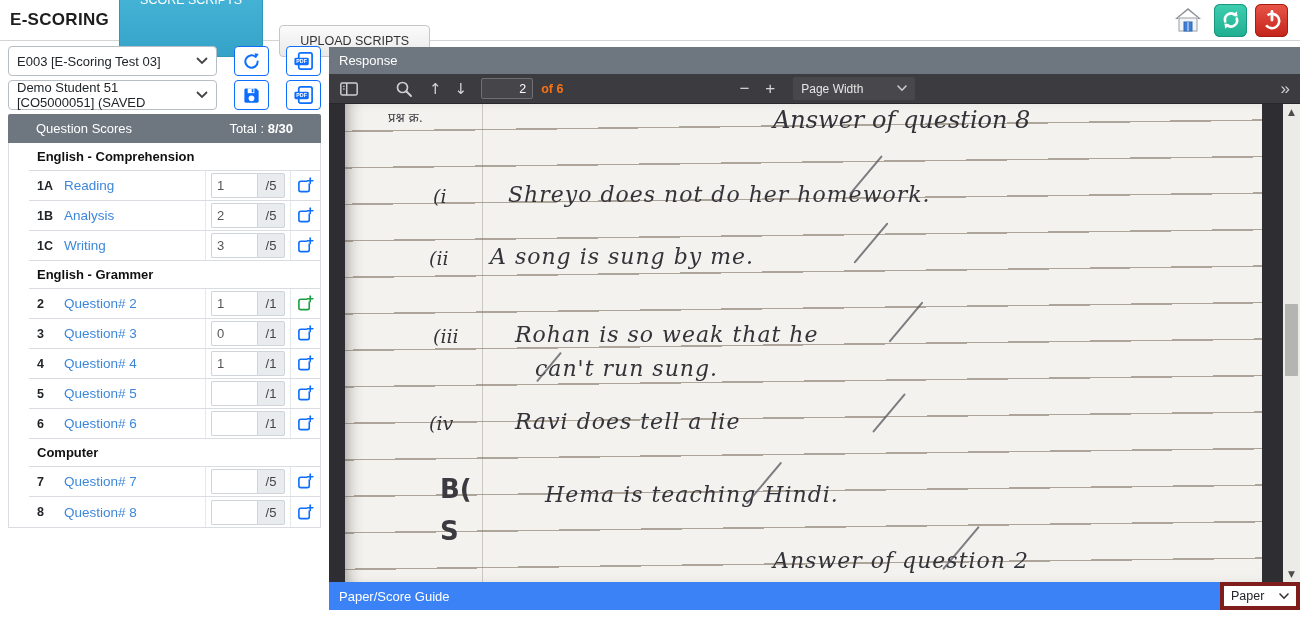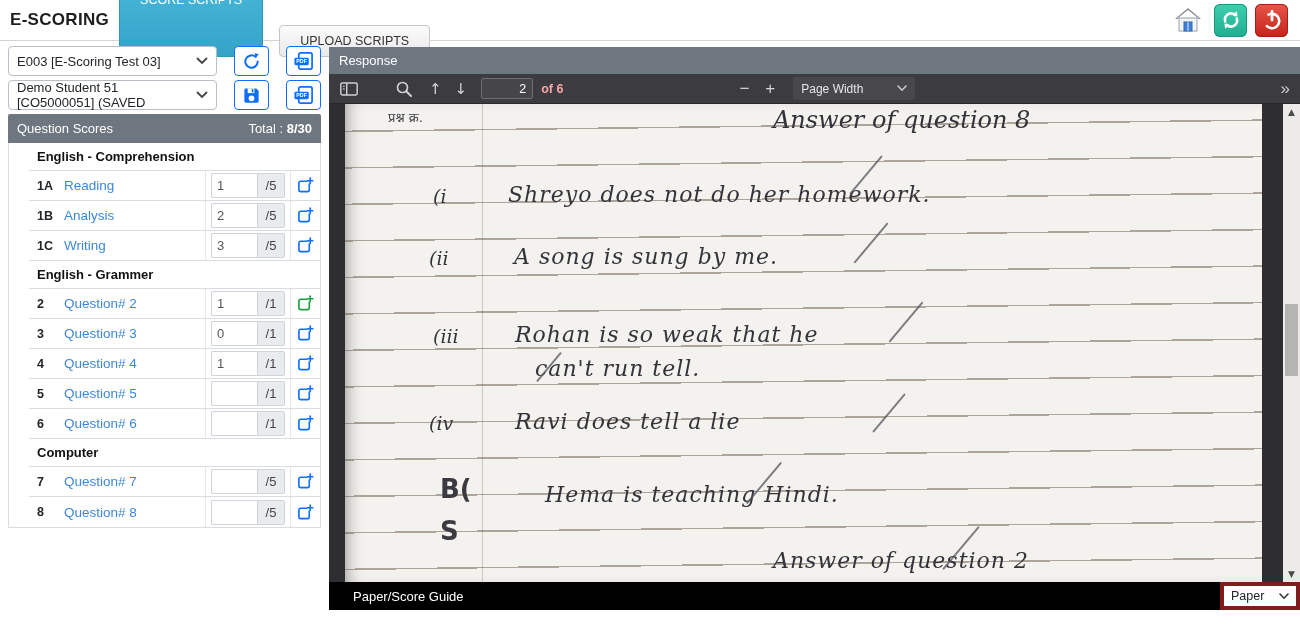--- a/index.html
+++ b/index.html
@@ -25,21 +25,21 @@
 
   
   #left-panel { position:absolute; left:8px; top:46px; width:313px; }
   .sel-row { display:flex; gap:17px; margin-bottom:4px; height:30px; }
   .sel { flex:1; border:1px solid #b7bec5; border-radius:4px; background:#fff; display:flex; align-items:center;
     padding:0 8px; font-size:13px; color:#212529; cursor:pointer; }
   .sel .chev { margin-left:auto; }
   .icon-btn { width:35px; height:30px; border:1px solid #0d6efd; border-radius:4px; background:#fff;
     display:flex; align-items:center; justify-content:center; cursor:pointer; }
   #scores-header { margin-top:4px; height:29px; background:#6e7680; border-radius:2px 2px 0 0; color:#fff;
-    display:flex; align-items:center; padding:0 9px; font-size:13px; }
+    display:flex; align-items:center; padding:0 28px; font-size:13px; }
   #scores-header .total { margin-left:auto; }
   #scores-header .total b { font-weight:bold; }
   #score-table { border:1px solid #d9dde1; border-top:none; background:#fff;padding-left:20px; }
   .sec-header { height:28px; display:flex; align-items:center; padding:0 8px; font-size:13px; font-weight:bold;
     color:#111; border-bottom:1px solid #d9dde1; }
   .score-row { height:30px; display:flex; align-items:stretch; border-bottom:1px solid #d9dde1; }
   .score-row:last-child { border-bottom:none; }
   .row-num { width:27px; padding-left:8px; font-size:12.5px; font-weight:bold; color:#212529;
     display:flex; align-items:center; }
   .row-link { color:#3d87da; font-size:13.5px; display:flex; align-items:center; margin-left:8px;
@@ -53,21 +53,21 @@
 
   
   #response-bar { position:absolute; left:329px; top:47px; width:971px; height:27px; background:#6e7680;
     color:#fff; font-size:13px; display:flex; align-items:center; padding-left:10px; }
   #pdf-toolbar { position:absolute; left:329px; top:74px; width:971px; height:30px; background:#3b3b40;
     border-bottom:1px solid #28282c; display:flex; align-items:center; color:#d8d8d8; }
   .tb-icon { display:flex; align-items:center; justify-content:center; cursor:pointer; }
   .tb-arrow { font-size:15px; color:#d5d5d5; cursor:pointer; font-family:"DejaVu Sans",sans-serif; }
   #page-input { width:52px; height:21px; background:#45454a; border:1px solid #6e6e73; color:#fff;
     text-align:right; padding-right:6px; font-size:12.5px; margin-left:14px; border-radius:2px; }
-  .of-total { font-size:12.5px; margin-left:8px; color:#fca5a5; font-weight:bold; }
+  .of-total { font-size:12.5px; margin-left:8px; color:#f97316; font-weight:bold; }
   .zoom-btn { font-size:17px; color:#d5d5d5; cursor:pointer; }
   #zoom-select { width:122px; height:23px; background:#47474c; display:flex; align-items:center; padding:0 8px;
     font-size:12px; color:#e6e6e6; margin-left:18px; cursor:pointer; border-radius:2px; }
   #zoom-select .chev { margin-left:auto; }
   .dbl-chev { margin-left:auto; margin-right:10px; font-size:17px; color:#cfcfcf; cursor:pointer; }
 
   #pdf-area { position:absolute; left:329px; top:104px; width:971px; height:478px; background:#2e2e32; overflow:hidden; }
   .pdf-page { position:absolute; left:16px; top:0; width:917px; height:478px; background:#f4f2ee; overflow:hidden;
     box-shadow:inset 12px 0 18px -12px rgba(0,0,0,.45); }
   .page-lines { position:absolute; left:-30px; top:-14px; right:-30px; bottom:-20px;
@@ -78,22 +78,22 @@
   .hw.print { font-family:"DejaVu Sans", sans-serif; font-style:normal; font-weight:bold; color:#3a3a40; }
   .hw.deva { font-family:"DejaVu Sans", sans-serif; font-style:normal; font-size:13px; color:#44444a; }
   .slash { position:absolute; width:2px; background:#55555c; transform:rotate(40deg); opacity:.75; border-radius:1px;}
 
   .pdf-scrollbar { position:absolute; right:0; top:0; width:17px; height:478px; background:#ecebe8;
     display:flex; flex-direction:column; align-items:center; }
   .sb-arrow { font-size:9px; color:#4c4c4c; padding:3px 0; cursor:pointer; font-family:"DejaVu Sans",sans-serif;}
   .sb-thumb { position:absolute; top:200px; left:2px; width:13px; height:72px; background:#b4b4b2; border-radius:1px; cursor:pointer;}
   .sb-arrow.down { position:absolute; bottom:0; }
 
-  #guide-bar { position:absolute; left:329px; top:582px; width:971px; height:28px; background:#000000;
-    color:#fff; font-size:13px; display:flex; align-items:center; padding-left:24px; }
+  #guide-bar { position:absolute; left:329px; top:582px; width:971px; height:28px; background:#3b82f6;
+    color:#fff; font-size:13px; display:flex; align-items:center; padding-left:10px; }
   #paper-select { margin-left:auto; width:80px; height:28px; background:#fff; border:4px solid #7f1d1d;
     display:flex; align-items:center; padding:0 7px; font-size:12.5px; color:#212529; cursor:pointer; }
   #paper-select .chev { margin-left:auto; }
   svg { display:block; }
 </style>
 </head>
 <body>
 
 <div id="topbar">
   <span class="brand">E-SCORING</span>
@@ -436,24 +436,24 @@
 <div id="pdf-area">
   <div class="pdf-page">
     <div class="page-lines"></div>
     <div class="margin-line"></div>
     <div class="hw deva" style="left:43px; top:4px;">प्रश्न क्र.</div>
     <div class="hw" style="left:428px; top:2px; font-size:24px;">Answer of question 8</div>
     <div id="hw-lines">
         <div class="hw" style="left: 88px; top: 81px; font-size: 19px;">(i</div>
         <div class="hw" style="left: 163px; top: 78px; font-size: 22px; letter-spacing: 1px;">Shreyo does not do her homework.</div>
         <div class="hw" style="left: 84px; top: 143px; font-size: 19px;">(ii</div>
-        <div class="hw" style="left: 169px; top: 140px; font-size: 22px; letter-spacing: 1px;">A song is sung by me.</div>
+        <div class="hw" style="left: 145px; top: 140px; font-size: 22px; letter-spacing: 1px;">A song is sung by me.</div>
         <div class="hw" style="left: 88px; top: 221px; font-size: 19px;">(iii</div>
         <div class="hw" style="left: 170px; top: 218px; font-size: 22px; letter-spacing: 1px;">Rohan is so weak that he</div>
-        <div class="hw" style="left: 190px; top: 252px; font-size: 22px; letter-spacing: 1px;">can't run tell.</div>
+        <div class="hw" style="left: 190px; top: 252px; font-size: 22px; letter-spacing: 1px;">can't run sung.</div>
         <div class="hw" style="left: 84px; top: 308px; font-size: 19px;">(iv</div>
         <div class="hw" style="left: 170px; top: 305px; font-size: 22px; letter-spacing: 1px;">Ravi does tell a lie</div>
         <div class="hw print" style="left: 95px; top: 370px; font-size: 26px;">B(</div>
         <div class="hw" style="left: 200px; top: 378px; font-size: 22px; letter-spacing: 1px;">Hema is teaching Hindi.</div>
         <div class="hw print" style="left: 95px; top: 412px; font-size: 26px;">S</div>
         <div class="hw" style="left: 428px; top: 444px; font-size: 22px; letter-spacing: 1px;">Answer of question 2</div>
       </div>
     <div id="hw-slashes">
         <div class="slash" style="top: 46px; left: 520px; height: 50px;"></div>
         <div class="slash" style="top: 113px; left: 525px; height: 52px;"></div>

